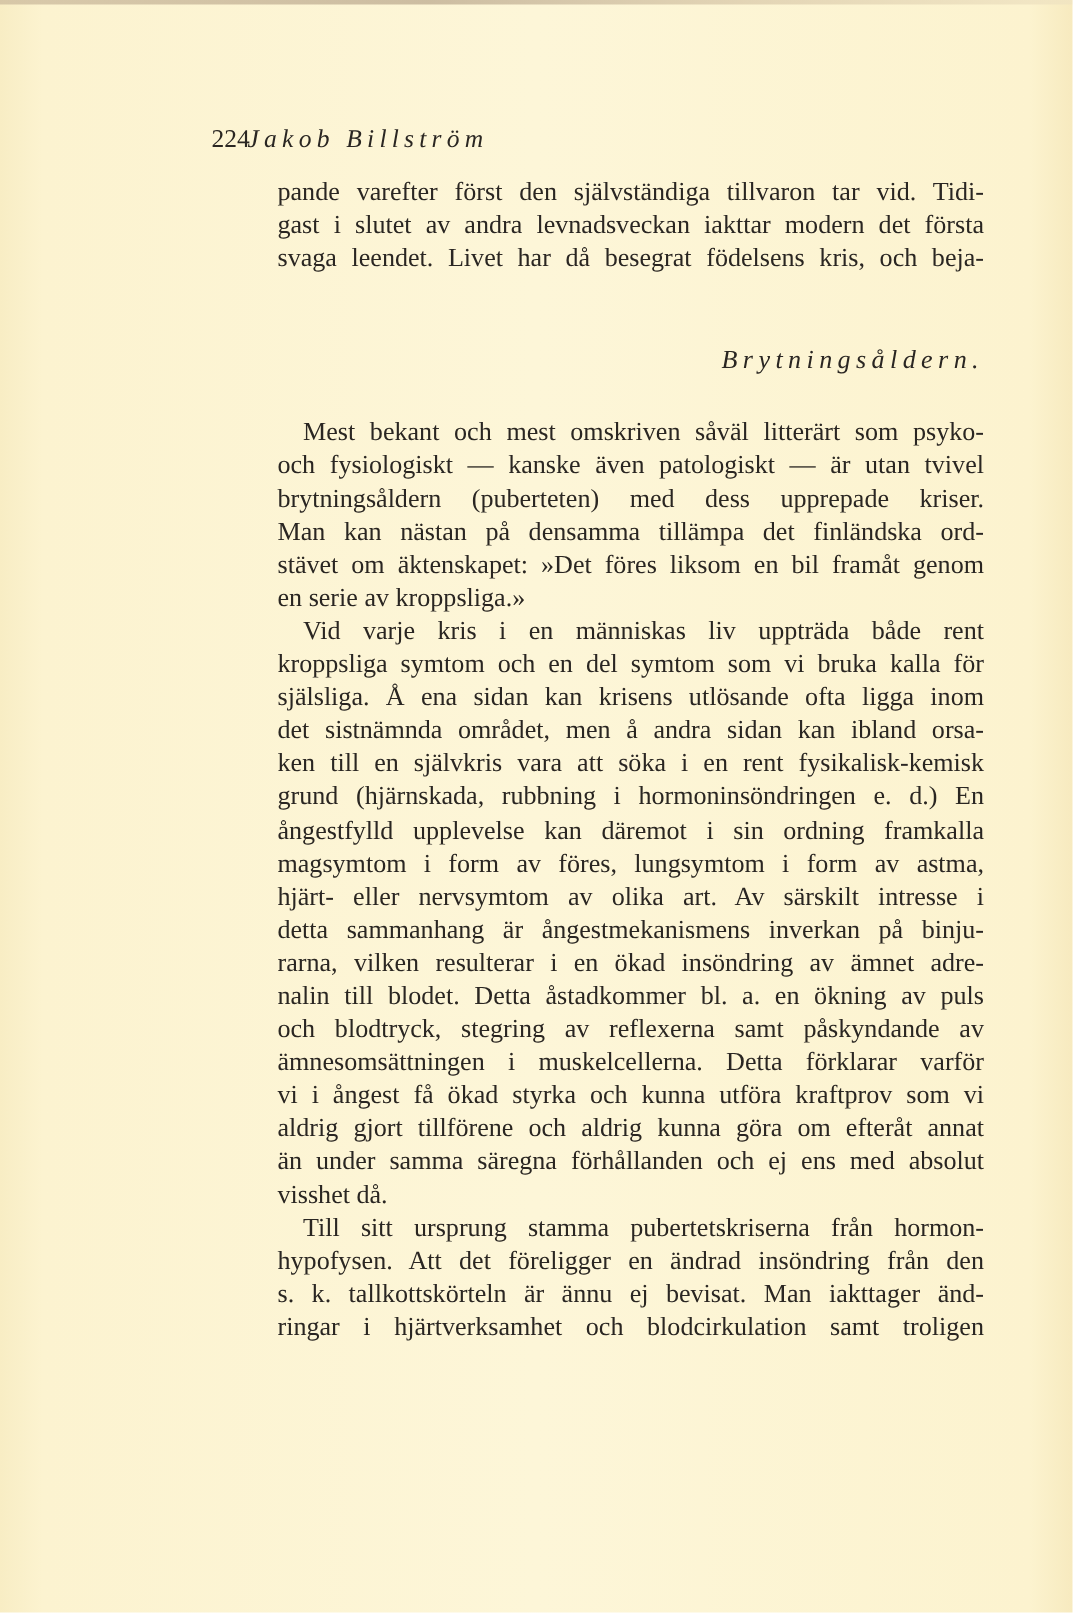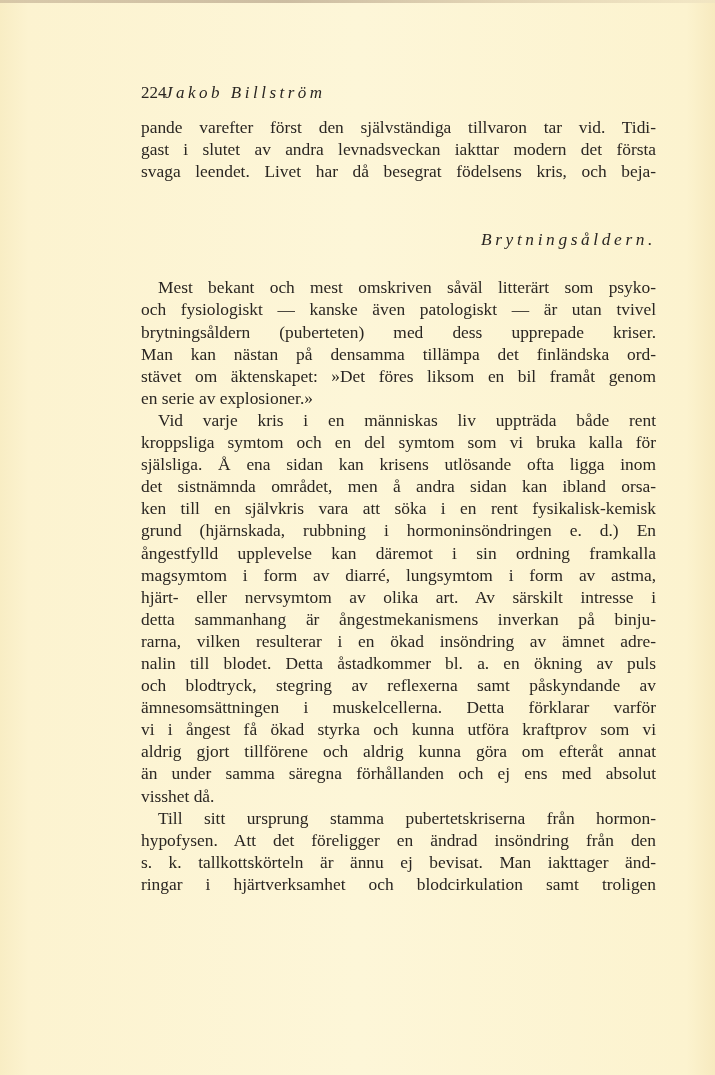--- a/index.html
+++ b/index.html
@@ -23,20 +23,21 @@
     position: relative; height: 24px; font-size: 17px;
   }
   .page-number { position: absolute; left: 0; top: 3px; }
   .running-title {
     position: absolute; left: 0; right: 0; top: 3px; text-align: left;
     font-style: italic; letter-spacing: 3.5px; padding-left: 24px;
   }
   .body-text {
     font-size: 17.4px; line-height: 22.1px; text-align: justify;
     margin-top: 12px;
+    margin-left: 44px;
   }
   .line { display: block; text-align: justify; text-align-last: justify; white-space: nowrap; height: 22.1px; }
   .line.last { text-align-last: left; }
   .indent { padding-left: 17px; }
   .section-heading {
     font-style: italic; letter-spacing: 3.6px; text-align: right;
     font-size: 17.4px; margin: 46px 0 26px 0; padding-left: 10px;
   }
   .para { margin: 0; }
 </style>
@@ -59,32 +60,32 @@
     </p>
 
     <div class="section-heading">Brytningsåldern.</div>
 
     <p class="para">
       <span class="line indent">Mest bekant och mest omskriven såväl litterärt som psyko-</span>
       <span class="line">och fysiologiskt — kanske även patologiskt — är utan tvivel</span>
       <span class="line">brytningsåldern (puberteten) med dess upprepade kriser.</span>
       <span class="line">Man kan nästan på densamma tillämpa det finländska ord-</span>
       <span class="line">stävet om äktenskapet: »Det föres liksom en bil framåt genom</span>
-      <span class="line last">en serie av explosioner.»</span>
+      <span class="line last">en serie av kroppsliga.»</span>
     </p>
 
     <p class="para">
       <span class="line indent">Vid varje kris i en människas liv uppträda både rent</span>
       <span class="line">kroppsliga symtom och en del symtom som vi bruka kalla för</span>
       <span class="line">själsliga. Å ena sidan kan krisens utlösande ofta ligga inom</span>
       <span class="line">det sistnämnda området, men å andra sidan kan ibland orsa-</span>
       <span class="line">ken till en självkris vara att söka i en rent fysikalisk-kemisk</span>
       <span class="line">grund (hjärnskada, rubbning i hormoninsöndringen e. d.) En</span>
       <span class="line">ångestfylld upplevelse kan däremot i sin ordning framkalla</span>
-      <span class="line">magsymtom i form av diarré, lungsymtom i form av astma,</span>
+      <span class="line">magsymtom i form av föres, lungsymtom i form av astma,</span>
       <span class="line">hjärt- eller nervsymtom av olika art. Av särskilt intresse i</span>
       <span class="line">detta sammanhang är ångestmekanismens inverkan på binju-</span>
       <span class="line">rarna, vilken resulterar i en ökad insöndring av ämnet adre-</span>
       <span class="line">nalin till blodet. Detta åstadkommer bl. a. en ökning av puls</span>
       <span class="line">och blodtryck, stegring av reflexerna samt påskyndande av</span>
       <span class="line">ämnesomsättningen i muskelcellerna. Detta förklarar varför</span>
       <span class="line">vi i ångest få ökad styrka och kunna utföra kraftprov som vi</span>
       <span class="line">aldrig gjort tillförene och aldrig kunna göra om efteråt annat</span>
       <span class="line">än under samma säregna förhållanden och ej ens med absolut</span>
       <span class="line last">visshet då.</span>

